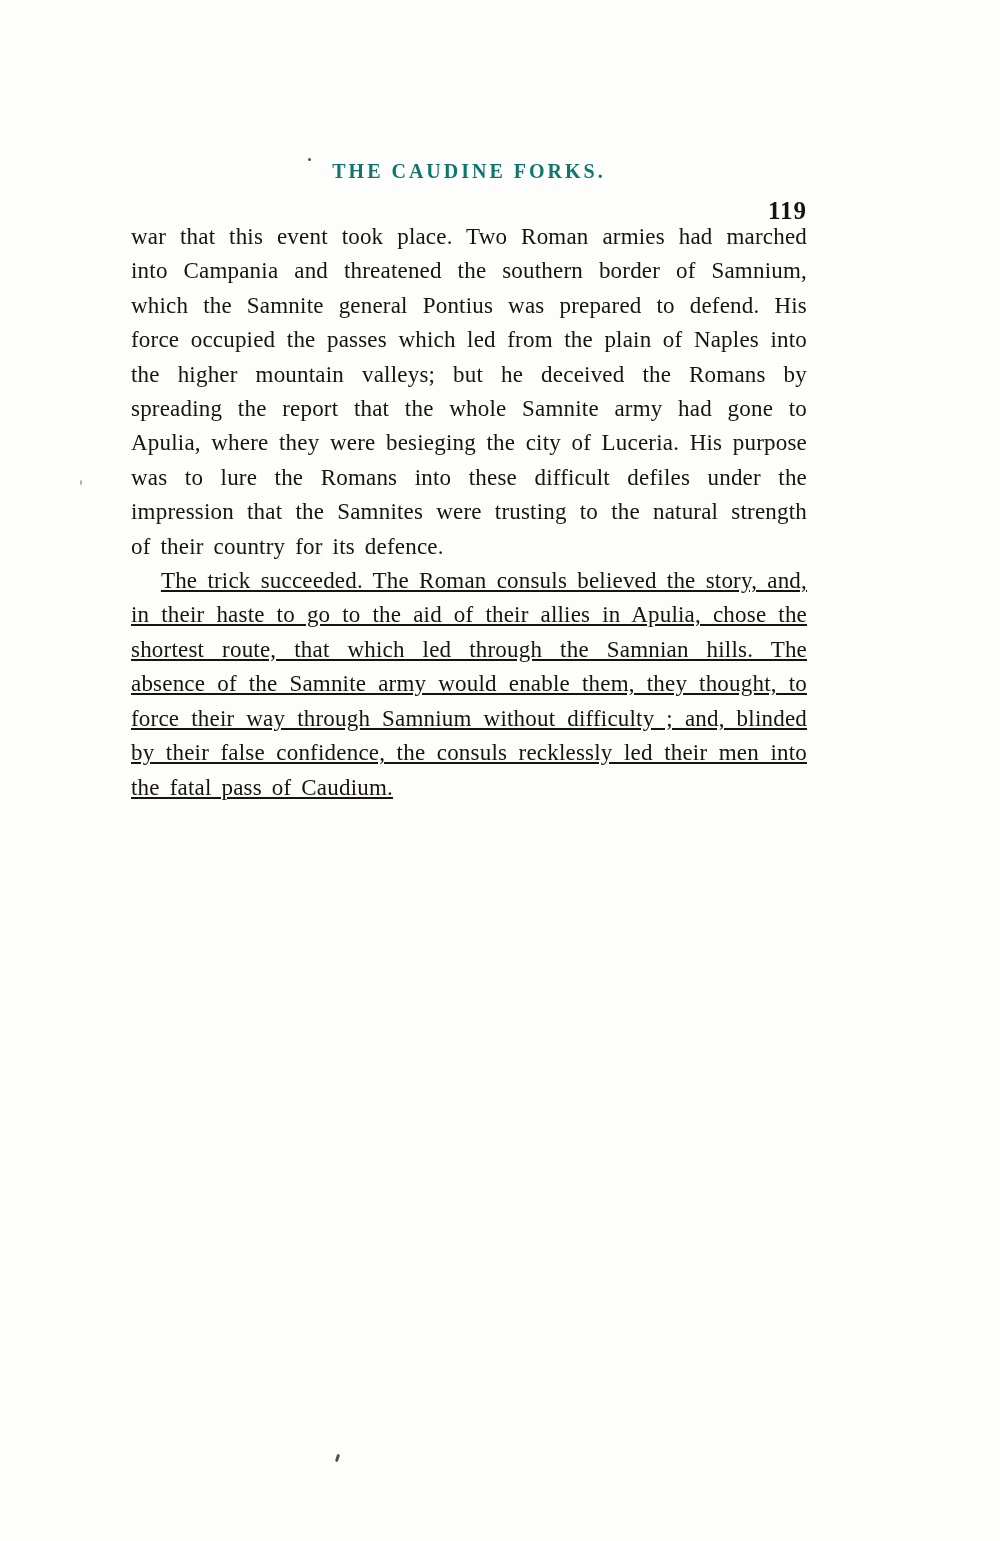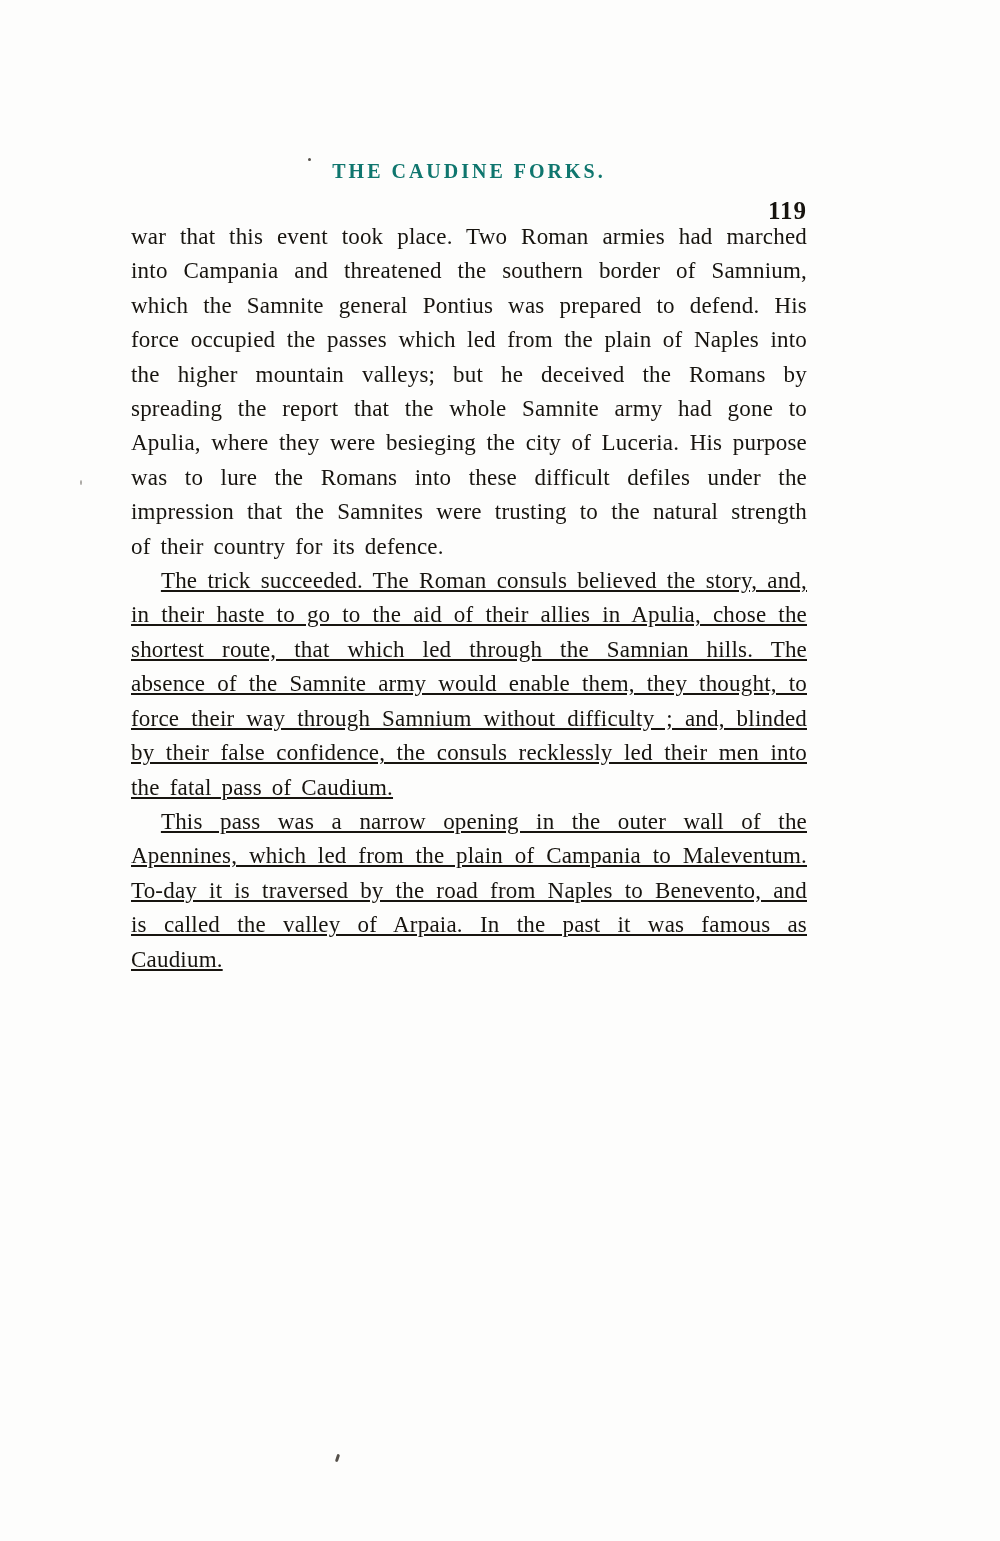--- a/index.html
+++ b/index.html
@@ -76,21 +76,20 @@
   <div class="content">
 
     <div class="page-header">
       <div class="running-title">THE CAUDINE FORKS.</div>
       <div class="page-number">119</div>
     </div>
 
     <div class="text-block">
       <p>war that this event took place.  Two Roman armies had marched into Campania and threatened the southern border of Samnium, which the Samnite general Pontius was prepared to defend.  His force occupied the passes which led from the plain of Naples into the higher mountain valleys; but he deceived the Romans by spreading the report that the whole Samnite army had gone to Apulia, where they were besieging the city of Luceria.  His purpose was to lure the Romans into these difficult defiles under the impression that the Samnites were trusting to the natural strength of their country for its defence.</p>
       <p class="indented">The trick succeeded.  The Roman consuls believed the story, and, in their haste to go to the aid of their allies in Apulia, chose the shortest route, that which led through the Samnian hills.  The absence of the Samnite army would enable them, they thought, to force their way through Samnium without difficulty ; and, blinded by their false confidence, the consuls recklessly led their men into the fatal pass of Caudium.</p>
-      <p class="indented">This pass was a narrow opening in the outer wall of the Apennines, which led from the plain of Campania to Maleventum.  To-day it is traversed by the road from Naples to Benevento, and is called the valley of Arpaia.  In the past it was famous as Caudium.</p>
     </div>
 
   </div>
 
   <div class="speck speck-a"></div>
   <div class="speck speck-b"></div>
   <div class="speck speck-c"></div>
 
 </div>
 

